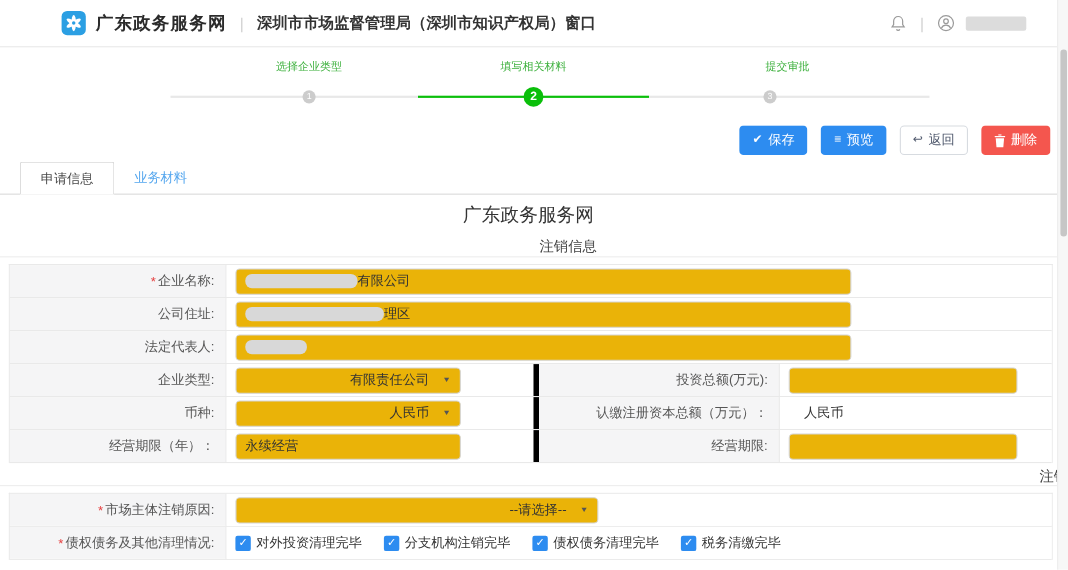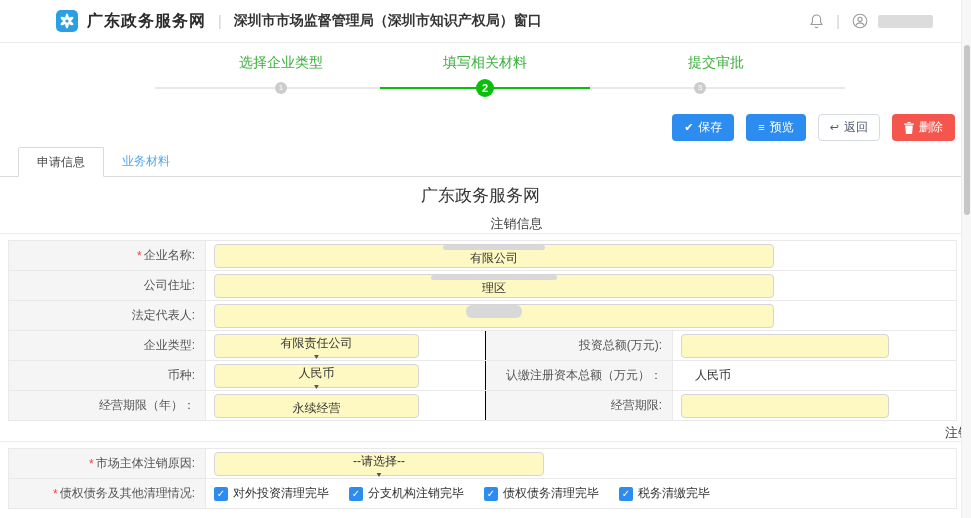--- a/index.html
+++ b/index.html
@@ -21,21 +21,21 @@
   .header-right { margin-left:auto; margin-right:28px; display:flex; align-items:center; gap:10px; }
   .redact { display:inline-block; height:13px; background:#d8d8d8; border-radius:2px; }
   .redact.round { border-radius:6px; }
   .user-redact { width:55px; background:#dcdcdc; }
 
   
   .stepper { position:absolute; left:0; top:50px; width:961px; height:56px; }
   .step-line { position:absolute; left:155px; top:37px; width:690px; height:2px;
     background:linear-gradient(to right,#e8e8e8 0,#e8e8e8 225px,#0abf0a 225px,#0abf0a 435px,#e8e8e8 435px,#e8e8e8 100%); }
   .step-label { position:absolute; top:4px; transform:translateX(-50%);
-    font-size:14px; color:#3cb03c; white-space:nowrap; }
+    font-size:10px; color:#3cb03c; white-space:nowrap; }
   .step-dot { position:absolute; transform:translateX(-50%); border-radius:50%;
     color:#fff; text-align:center; }
   .dot-sm { top:32px; width:12px; height:12px; line-height:12px; font-size:8px; background:#ccc; }
   .dot-lg { top:29px; width:18px; height:18px; line-height:18px; font-size:11px; font-weight:bold; background:#0abf0a; }
 
   
   .toolbar { position:absolute; top:114px; right:16px; display:flex; gap:12px; }
   .btn { height:27px; padding:0 11px; border-radius:4px; font-size:12px;
     display:inline-flex; align-items:center; gap:5px; border:1px solid transparent; cursor:pointer; white-space:nowrap; }
   .btn .ic { font-size:11px; line-height:1; }
@@ -56,34 +56,34 @@
     font-size:17px; color:#333; }
   .sec-title { position:absolute; left:0; width:961px; text-align:center; font-size:13px; color:#444;margin-left:36px; }
   .hr { position:absolute; left:0; width:961px; border-top:1px solid #ededed; }
 
   
   .ftable { position:absolute; left:8px; width:949px; border:1px solid #e9e9e9; border-bottom:none; background:#fff; }
   .frow { display:flex; height:30px; border-bottom:1px solid #e9e9e9; }
   .lcell { background:#f5f5f6; display:flex; align-items:center; justify-content:flex-end;
     padding-right:10px; font-size:12px; color:#555; }
   .lcell.c1 { width:197px; border-right:1px solid #e9e9e9; }
-  .lcell.c3 { width:188px; border-left:1px solid #000000; border-right:1px solid #e9e9e9; }
+  .lcell.c3 { width:224px; border-left:5px solid #000000; border-right:1px solid #e9e9e9; }
   .vcell { display:flex; align-items:center; padding-left:8px; background:#fff; }
   .vcell.full { flex:1; }
   .vcell.c2 { width:279px; }
   .vcell.c4 { flex:1; }
   .req { color:#e64545; margin-right:2px; }
 
   .ipt { height:24px; border:1px solid #d5d5d5; border-radius:4px; padding:0 8px;
-    font-size:12px; color:#333; background:#fef9c3; display:flex; align-items:center;flex-direction:column; }
+    font-size:12px; color:#333; background:#eab308; display:flex; align-items:center; }
   .w-full { width:560px; }
-  .w-mid { width:205px;justify-content:flex-end; }
+  .w-mid { width:205px; }
   .w-right { width:208px; }
   .w-reason { width:330px; }
-  .sel { justify-content:space-between; }
+  .sel { justify-content:flex-end;gap:12px; }
   .caret { font-size:8px; color:#555; transform:scaleY(.85); }
   .unit { font-size:12px; color:#333; margin-left:14px; }
 
   .cbgroup { display:flex; align-items:center; gap:20px; }
   .cbitem { display:flex; align-items:center; gap:5px; font-size:12px; color:#333; cursor:pointer; }
   .cbbox { width:14px; height:14px; background:#2d8cf0; border-radius:2px; color:#fff;
     font-size:10px; line-height:14px; text-align:center; }
 
   
   .scrollbar { position:absolute; right:0; top:0; width:10px; height:518px;

